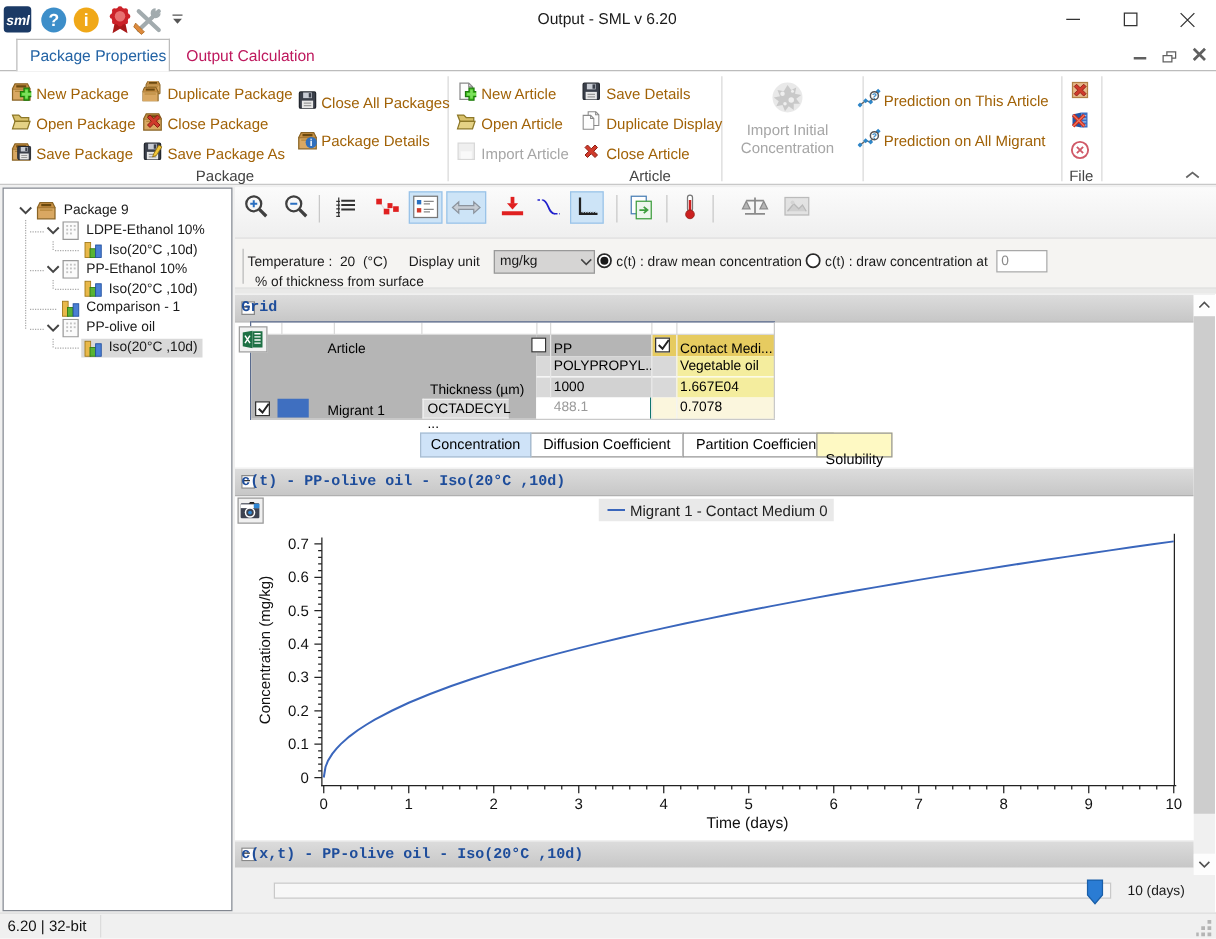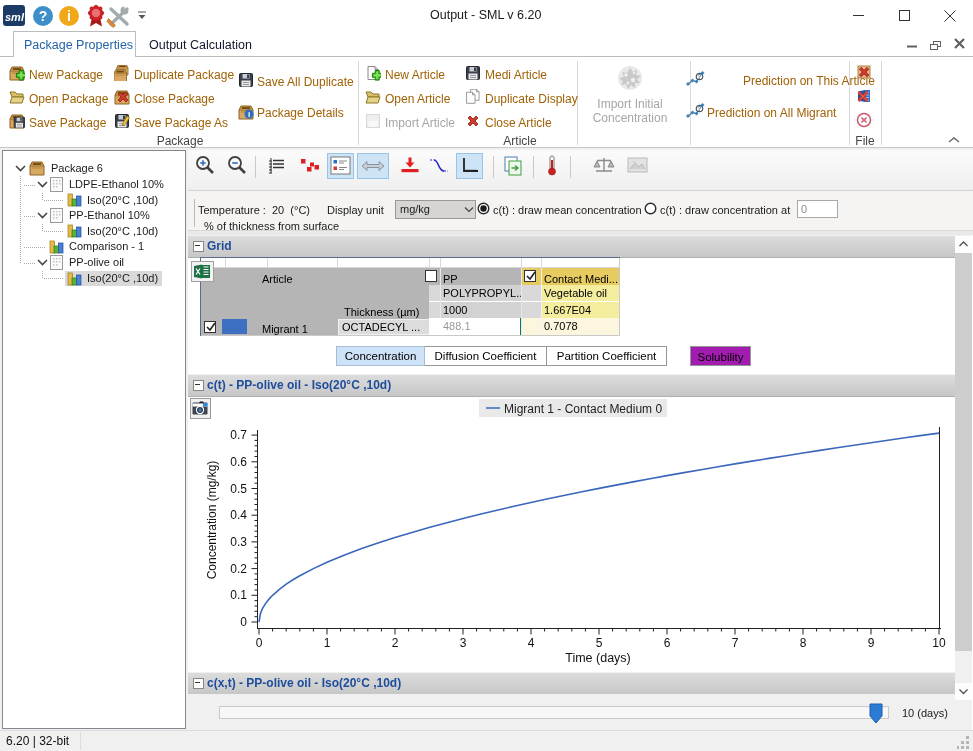--- a/index.html
+++ b/index.html
@@ -8,21 +8,21 @@
   .abs{position:absolute;}
   .t11{font-size:11px;color:#1a1a1a;}
   .t12{font-size:12px;color:#a16207;}
   .t115{font-size:11px;color:#1a1a1a;}
   .sep-v{width:1px;background:#d9d9d9;}
   .ribbon-lbl{font-size:12px;color:#444;text-align:center;}
   .hdrbar{left:188px;width:767px;height:21px;background:linear-gradient(#dcdcdc,#c7c7c7);
           border-top:1px solid #f0f0f0;border-bottom:1px solid #b0b0b0;}
   .hdrbar .minus{position:absolute;left:5px;top:5px;width:9px;height:9px;background:#fdfdfd;border:1px solid #888;}
   .hdrbar .minus::after{content:"";position:absolute;left:1px;top:3px;width:5px;height:1px;background:#333;}
-  .hdrbar .txt{position:absolute;left:19px;top:3px;font-size:12px;font-weight:bold;color:#1e4d9b;}
+  .hdrbar .txt{position:absolute;left:5px;top:3px;font-size:12px;font-weight:bold;color:#1e4d9b;font-family:Liberation Mono, monospace;}
   .cell{position:absolute;font-size:11px;color:#000;padding:2px 0 0 3px;box-sizing:border-box;}
 </style>
 </head>
 <body>
 
 <div class="abs" id="titlebar" style="left:0;top:0;width:973px;height:31px;background:#fff;"></div>
 <div class="abs" style="left:430px;top:8px;font-size:12.5px;color:#1a1a1a;">Output - SML v 6.20</div>
 
 <div class="abs" style="left:3px;top:5px;width:22px;height:21px;background:#1b3a66;border-radius:3px;"></div>
 <div class="abs" style="left:5px;top:11px;font-size:11px;font-weight:bold;font-style:italic;color:#fff;">sml</div>
@@ -69,21 +69,21 @@
 
 <svg class="abs" width="130" height="31" style="left:843px;top:0;">
   <line x1="10" y1="15.5" x2="21" y2="15.5" stroke="#333" stroke-width="1"></line>
   <rect x="56.5" y="10.5" width="10" height="10" fill="none" stroke="#333"></rect>
   <path d="M101.5 10.5 l11 11 M112.5 10.5 l-11 11" stroke="#333" fill="none"></path>
 </svg>
 
 <div class="abs" style="left:0;top:56px;width:973px;height:1px;background:#bcbcbc;"></div>
 <div class="abs" style="left:13px;top:31px;width:123px;height:26px;background:#fff;border:1px solid #bcbcbc;border-bottom:none;box-sizing:border-box;"></div>
 <div class="abs" style="left:24px;top:38px;font-size:12.5px;color:#2464a5;">Package Properties</div>
-<div class="abs" style="left:149px;top:38px;font-size:12.5px;color:#0f172a;">Output Calculation</div>
+<div class="abs" style="left:149px;top:38px;font-size:12.5px;color:#be185d;">Output Calculation</div>
 
 <svg class="abs" width="70" height="20" style="left:903px;top:36px;">
   <line x1="4" y1="10.5" x2="14" y2="10.5" stroke="#606060" stroke-width="2"></line>
   <rect x="30.5" y="5.5" width="7" height="5" fill="none" stroke="#606060"></rect>
   <rect x="27.5" y="8.5" width="7" height="5" fill="#fff" stroke="#606060"></rect>
   <path d="M52 3 l9 9 M61 3 l-9 9" stroke="#606060" stroke-width="2.2"></path>
 </svg>
 
 <div class="abs" id="ribbon" style="left:0;top:59px;width:973px;height:88px;background:#fff;"></div>
 <div class="abs" style="left:0;top:147px;width:973px;height:1px;background:#c8c8c8;"></div>
@@ -172,21 +172,21 @@
 <div class="abs t12" style="left:134px;top:92px;">Close Package</div>
 <svg class="abs" width="16" height="16" style="left:114px;top:113px;">
       <use href="#i-floppy"></use>
       <path d="M9 10 L13 3 l2.5 1.5 L11 11.5 l-3 1 z" fill="#f2c73a" stroke="#8e6d12" stroke-width="0.7"></path>
     </svg>
 <div class="abs t12" style="left:134px;top:116px;">Save Package As</div>
 
 <svg class="abs" width="16" height="16" style="left:238px;top:72px;">
       <use href="#i-floppy"></use>
     </svg>
-<div class="abs t12" style="left:257px;top:75px;">Save All Duplicate</div>
+<div class="abs t12" style="left:257px;top:75px;">Close All Packages</div>
 <svg class="abs" width="16" height="16" style="left:238px;top:104px;">
       <use href="#i-box"></use>
       <circle cx="11" cy="10" r="4.5" fill="#2f6fbd"></circle>
       <text x="11" y="13" font-size="8" fill="#fff" text-anchor="middle" font-weight="bold" font-family="Liberation Sans">i</text>
     </svg>
 <div class="abs t12" style="left:257px;top:106px;">Package Details</div>
 
 <svg class="abs" width="16" height="16" style="left:365px;top:65px;">
       <use href="#i-page"></use>
       <use href="#i-plus"></use>
@@ -200,21 +200,21 @@
       <g filter="grayscale(1)">
         <rect x="1.5" y="1.5" width="13" height="13" fill="#dcdcdc" stroke="#aaa"></rect>
         <rect x="3.5" y="8" width="9" height="6" fill="#f2f2f2"></rect>
       </g>
     </svg>
 <div class="abs t12" style="left:385px;top:116px;color:#a6a6a6;">Import Article</div>
 
 <svg class="abs" width="16" height="16" style="left:465px;top:65px;">
       <use href="#i-floppy"></use>
     </svg>
-<div class="abs t12" style="left:485px;top:68px;">Medi Article</div>
+<div class="abs t12" style="left:485px;top:68px;">Save Details</div>
 <svg class="abs" width="16" height="16" style="left:465px;top:89px;">
       <g transform="translate(3,-1) scale(0.85)">
         <use href="#i-page"></use>
       </g>
       <g transform="translate(-1,2) scale(0.85)">
         <use href="#i-page"></use>
       </g>
     </svg>
 <div class="abs t12" style="left:485px;top:92px;">Duplicate Display</div>
 <svg class="abs" width="16" height="16" style="left:465px;top:113px;">
@@ -240,21 +240,21 @@
       <path d="M2 14 l4.5 -3.5 l4 1 l4 -6.5" stroke="#666" fill="none" stroke-width="1.1"></path>
       <g fill="#2e86c8">
         <path d="M2 12 l2 2 l-2 2 l-2 -2 z"></path>
         <path d="M6.5 8.5 l2 2 l-2 2 l-2 -2 z"></path>
         <path d="M10.5 9.5 l2 2 l-2 2 l-2 -2 z"></path>
         <path d="M16.5 1 l2 2 l-2 2 l-2 -2 z"></path>
       </g>
       <circle cx="13.5" cy="6.5" r="3.2" fill="#fff" fill-opacity="0.7" stroke="#555" stroke-width="1.2"></circle>
       <text x="13.5" y="9" font-size="6.5" fill="#2e86c8" text-anchor="middle" font-family="Liberation Sans" font-weight="bold">?</text>
     </svg>
-<div class="abs t12" style="left:707px;top:74px;margin-left:36px;">Prediction on This Article</div>
+<div class="abs t12" style="left:707px;top:74px;">Prediction on This Article</div>
 <svg class="abs" width="19" height="17" style="left:686px;top:102px;">
       <path d="M2 14 l4.5 -3.5 l4 1 l4 -6.5" stroke="#666" fill="none" stroke-width="1.1"></path>
       <g fill="#2e86c8">
         <path d="M2 12 l2 2 l-2 2 l-2 -2 z"></path>
         <path d="M6.5 8.5 l2 2 l-2 2 l-2 -2 z"></path>
         <path d="M10.5 9.5 l2 2 l-2 2 l-2 -2 z"></path>
         <path d="M16.5 1 l2 2 l-2 2 l-2 -2 z"></path>
       </g>
       <circle cx="13.5" cy="6.5" r="3.2" fill="#fff" fill-opacity="0.7" stroke="#555" stroke-width="1.2"></circle>
       <text x="13.5" y="9" font-size="6.5" fill="#2e86c8" text-anchor="middle" font-family="Liberation Sans" font-weight="bold">?</text>
@@ -319,21 +319,21 @@
       <path d="M40.5 121 V 128"></path>
         <path d="M42 128.5 H 62"></path>
     </g>
   </svg>
   <svg class="abs" width="11" height="10" style="left:15px;top:163px;">
       <use href="#i-arrow"></use>
     </svg>
   <svg class="abs" width="16" height="16" style="left:29px;top:160px;">
       <use href="#i-box"></use>
     </svg>
-  <div class="abs t115" style="left:51px;top:162px;">Package 6</div>
+  <div class="abs t115" style="left:51px;top:162px;">Package 9</div>
 
   <svg class="abs" width="11" height="10" style="left:37px;top:179px;">
       <use href="#i-arrow"></use>
     </svg>
   <svg class="abs" width="15" height="15" style="left:49px;top:177px;">
       <use href="#i-pagedot"></use>
     </svg>
   <div class="abs t115" style="left:69px;top:178px;">LDPE-Ethanol 10%</div>
 
   <svg class="abs" width="15" height="15" style="left:67px;top:192px;">
@@ -533,21 +533,21 @@
   <div class="cell" style="left:440px;top:302px;width:81px;height:16px;background:#d2d2d2;">1000</div>
   <div class="cell" style="left:521px;top:302px;width:20px;height:16px;background:#d9d9d9;"></div>
   <div class="cell" style="left:541px;top:302px;width:79px;height:16px;background:#f4ed9e;">1.667E04</div>
 
   <div class="abs" style="left:204px;top:321px;width:10px;height:10px;background:#fff;border:1.6px solid #333;"></div>
   <svg class="abs" width="12" height="12" style="left:205px;top:321px;">
       <path d="M2 6 l3 3 l5 -7" stroke="#222" stroke-width="1.6" fill="none"></path>
     </svg>
   <div class="abs" style="left:222px;top:319px;width:25px;height:15px;background:#3f6fc0;"></div>
   <div class="cell" style="left:259px;top:321px;">Migrant 1</div>
-  <div class="cell" style="left:338px;top:319px;width:91px;height:16px;background:#dcdcdc;border:1px solid #f0f0f0;border-right:none;box-sizing:border-box;padding-top:1px;padding-left:3px;">OCTADECYL ...</div>
+  <div class="cell" style="left:338px;top:319px;width:69px;height:16px;background:#dcdcdc;border:1px solid #f0f0f0;border-right:none;box-sizing:border-box;padding-top:1px;padding-left:3px;">OCTADECYL ...</div>
   <div class="cell" style="left:429px;top:318px;width:11px;height:17px;background:#fff;"></div>
   <div class="cell" style="left:440px;top:318px;width:81px;height:17px;background:#fff;color:#9a9a9a;border-right:1px solid #0f766e;box-sizing:border-box;">488.1</div>
   <div class="cell" style="left:521px;top:318px;width:20px;height:17px;background:#fbf6dd;"></div>
   <div class="cell" style="left:541px;top:318px;width:79px;height:17px;background:#fbf6dd;">0.7078</div>
 
   <div class="abs" style="left:440px;top:268px;width:1px;height:50px;background:#e8e8e8;"></div>
   <div class="abs" style="left:521px;top:268px;width:1px;height:67px;background:#e8e8e8;"></div>
   <div class="abs" style="left:541px;top:268px;width:1px;height:67px;background:#f2f2f2;"></div>
 
   <div class="abs" style="left:201px;top:335px;width:419px;height:1px;background:#c9c9c9;"></div>
@@ -557,21 +557,21 @@
   <svg class="abs" width="17" height="15" style="left:194px;top:264px;">
     <rect x="8" y="1" width="8" height="13" fill="#1e7145"></rect>
     <path d="M9.5 3 h5 M9.5 5.5 h5 M9.5 8 h5 M9.5 10.5 h5" stroke="#fff" stroke-width="1.1"></path>
     <path d="M0 2 L8 0.5 V14.5 L0 13 z" fill="#1e7145"></path>
     <path d="M2 4.5 l4 6 M6 4.5 l-4 6" stroke="#fff" stroke-width="1.2"></path>
   </svg>
 </div>
 <div id="grid-tabs">
   <div class="abs" style="left:424px;top:346px;width:123px;height:20px;background:#fff;border:1px solid #969696;box-sizing:border-box;font-size:11.5px;color:#000;text-align:center;padding-top:3px;">Diffusion Coefficient</div>
   <div class="abs" style="left:546px;top:346px;width:121px;height:20px;background:#fff;border:1px solid #969696;box-sizing:border-box;font-size:11.5px;color:#000;text-align:center;padding-top:3px;">Partition Coefficient</div>
-  <div class="abs" style="left:690px;top:346px;width:61px;height:20px;background:#a21caf;border:1px solid #969696;box-sizing:border-box;font-size:11.5px;color:#000;text-align:center;padding-top:4px;">Solubility</div>
+  <div class="abs" style="left:653px;top:346px;width:61px;height:20px;background:#fef9c3;border:1px solid #969696;box-sizing:border-box;font-size:11.5px;color:#000;text-align:center;padding-top:15px;">Solubility</div>
   <div class="abs" style="left:336px;top:346px;width:89px;height:20px;background:#cfe3f8;border:1px solid #a8bdd2;box-sizing:border-box;font-size:11.5px;color:#000;text-align:center;padding-top:3px;">Concentration</div>
 </div>
 
 <div class="abs hdrbar" style="top:374px;">
   <span class="minus"></span>
     <span class="txt">c(t) - PP-olive oil - Iso(20°C ,10d)</span>
 </div>
 <div id="chart">
 <div class="abs" style="left:190px;top:398px;width:21px;height:21px;background:#f0f0f0;border:1px solid #9a9a9a;box-sizing:border-box;"></div>
 <svg class="abs" width="17" height="15" style="left:192px;top:401px;">

